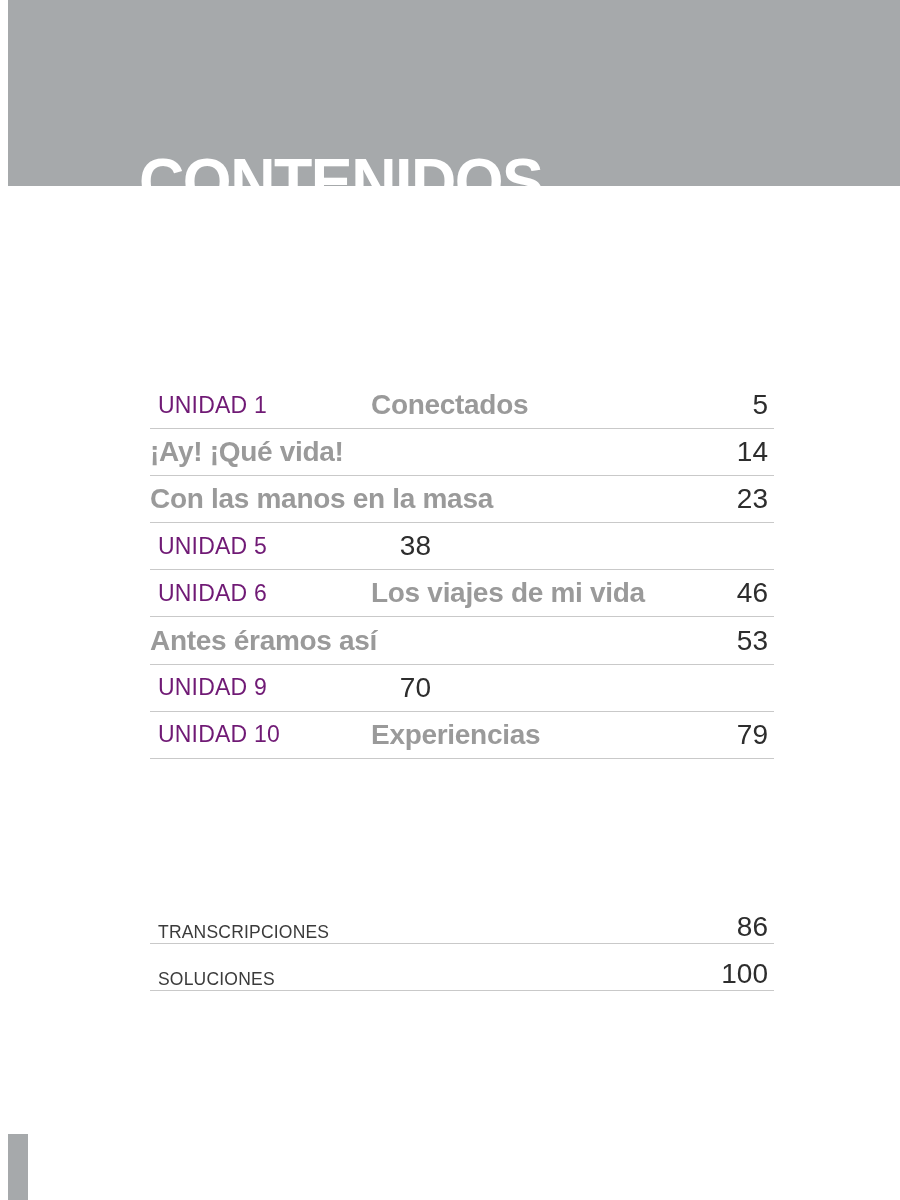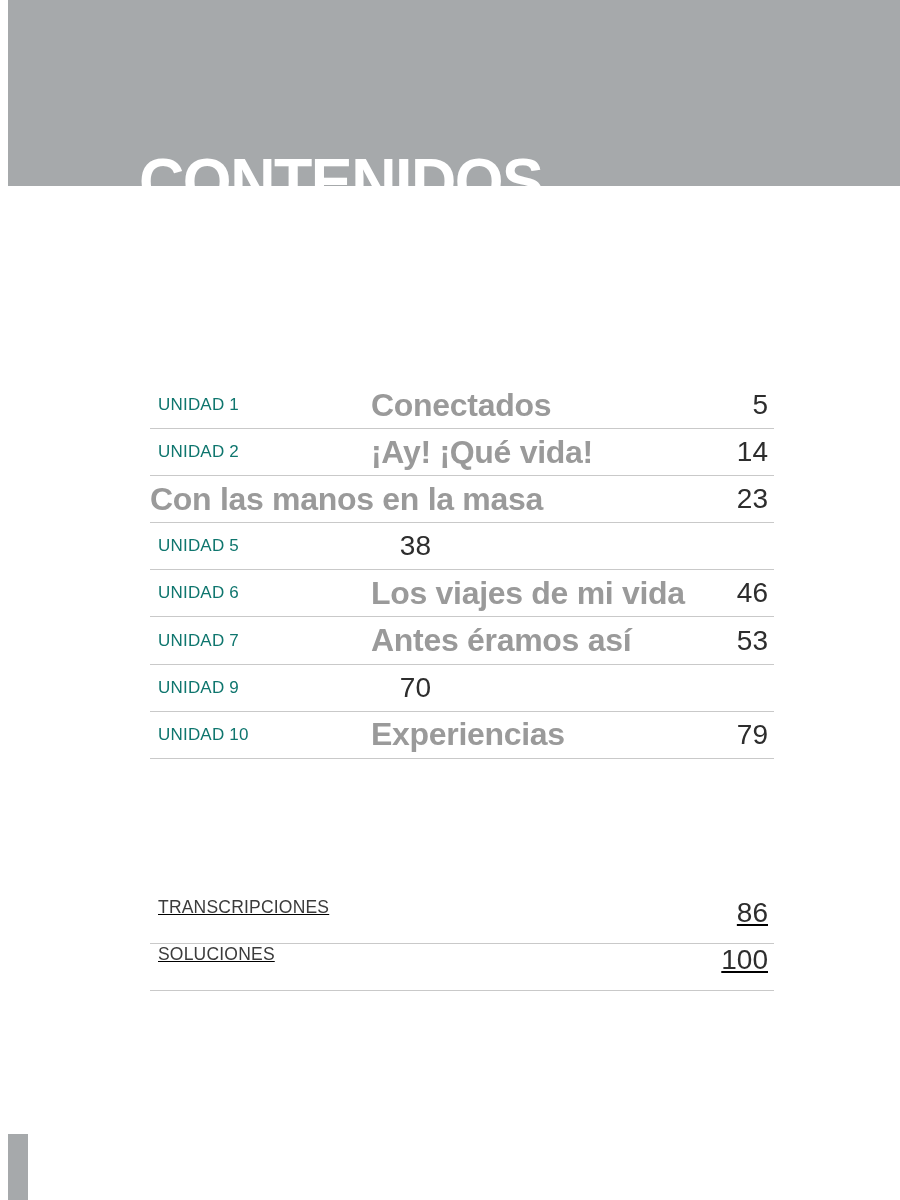--- a/index.html
+++ b/index.html
@@ -48,28 +48,28 @@
   .toc-row {
     display: flex;
     align-items: center;
     height: 47.1px;
     border-bottom: 1px solid #c9c9c9;
     box-sizing: border-box;
   }
   .unit {
     width: 213px;
     padding-left: 8px;
-    font-size: 17px;
+    font-size: 23px;
     letter-spacing: 0.2px;
-    color: #0f766e;
+    color: #701a75;
     flex: none;
   }
   .title {
     flex: 1;
-    font-size: 32px;
+    font-size: 28px;
     font-weight: bold;
     letter-spacing: -0.3px;
     color: #9a9a9a;
     white-space: nowrap;
   }
   .pnum {
     flex: none;
     min-width: 60px;
     text-align: right;
     padding-right: 6px;
@@ -78,25 +78,24 @@
   }
   
   .extras-table {
     position: absolute;
     left: 150px;
     top: 897px;
     width: 624px;
   }
   .extra-row {
     display: flex;
-    align-items: flex-start;
+    align-items: flex-end;
     height: 47px;
     border-bottom: 1px solid #c9c9c9;
     box-sizing: border-box;
-    text-decoration: underline;
   }
   .extra-label {
     flex: 1;
     padding-left: 8px;
     font-size: 17.5px;
     letter-spacing: 0.2px;
     color: #3b3b3b;
   }
   
   .corner-tab {
@@ -117,39 +116,37 @@
     <div class="header-title">CONTENIDOS</div>
   </div>
 
   <div class="toc-table">
       <div class="toc-row">
         <span class="unit">UNIDAD 1</span>
         <span class="title">Conectados</span>
         <span class="pnum">5</span>
       </div>
       <div class="toc-row">
-        <span class="unit">UNIDAD 2</span>
         <span class="title">¡Ay! ¡Qué vida!</span>
         <span class="pnum">14</span>
       </div>
       <div class="toc-row">
         <span class="title">Con las manos en la masa</span>
         <span class="pnum">23</span>
       </div>
       <div class="toc-row">
         <span class="unit">UNIDAD 5</span>
         <span class="pnum">38</span>
       </div>
       <div class="toc-row">
         <span class="unit">UNIDAD 6</span>
         <span class="title">Los viajes de mi vida</span>
         <span class="pnum">46</span>
       </div>
       <div class="toc-row">
-        <span class="unit">UNIDAD 7</span>
         <span class="title">Antes éramos así</span>
         <span class="pnum">53</span>
       </div>
       <div class="toc-row">
         <span class="unit">UNIDAD 9</span>
         <span class="pnum">70</span>
       </div>
       <div class="toc-row">
         <span class="unit">UNIDAD 10</span>
         <span class="title">Experiencias</span>

